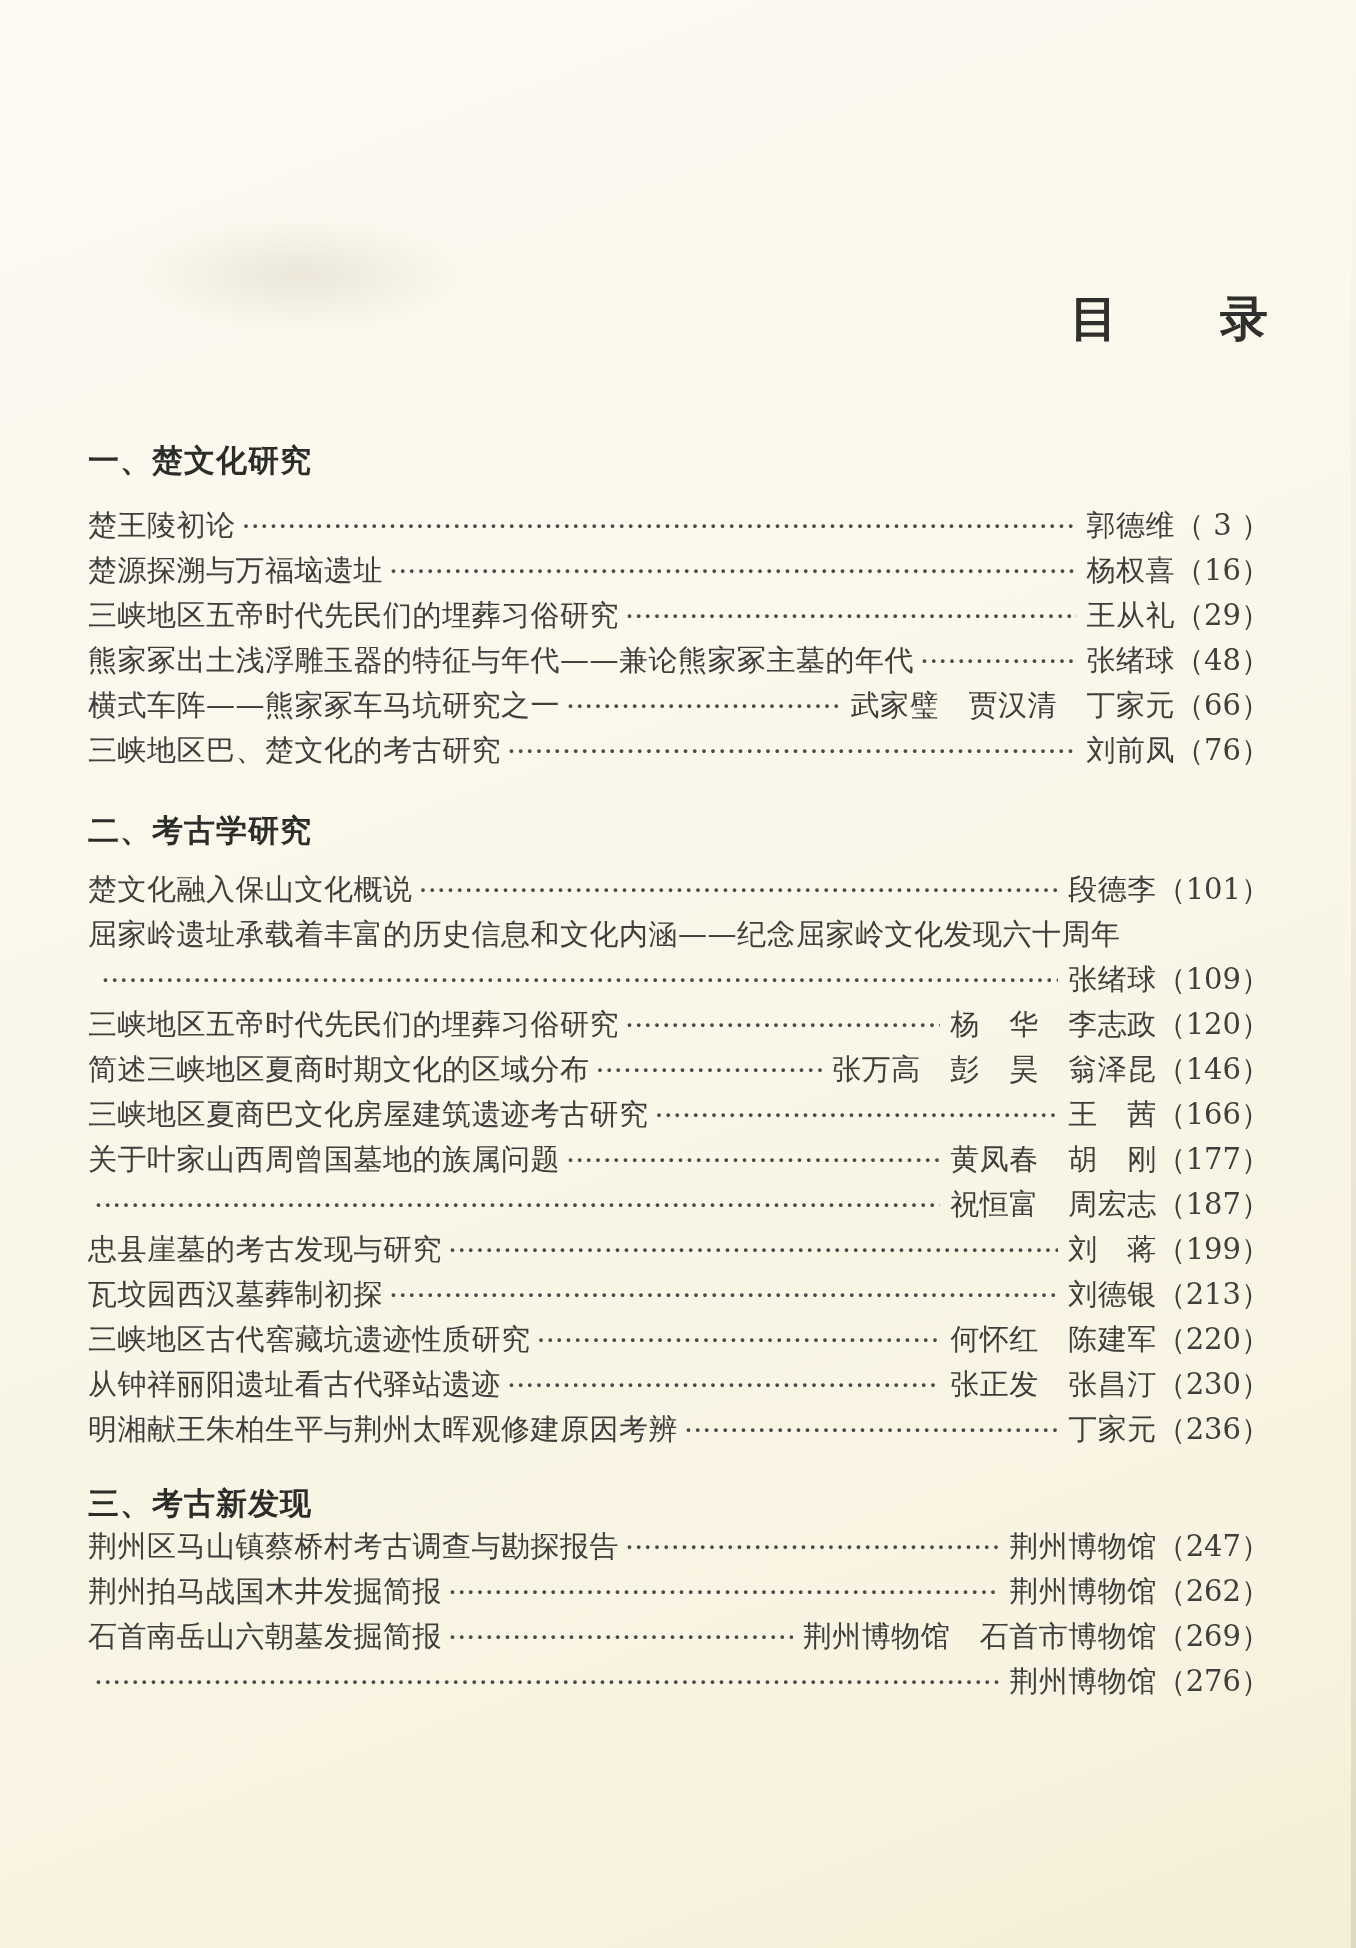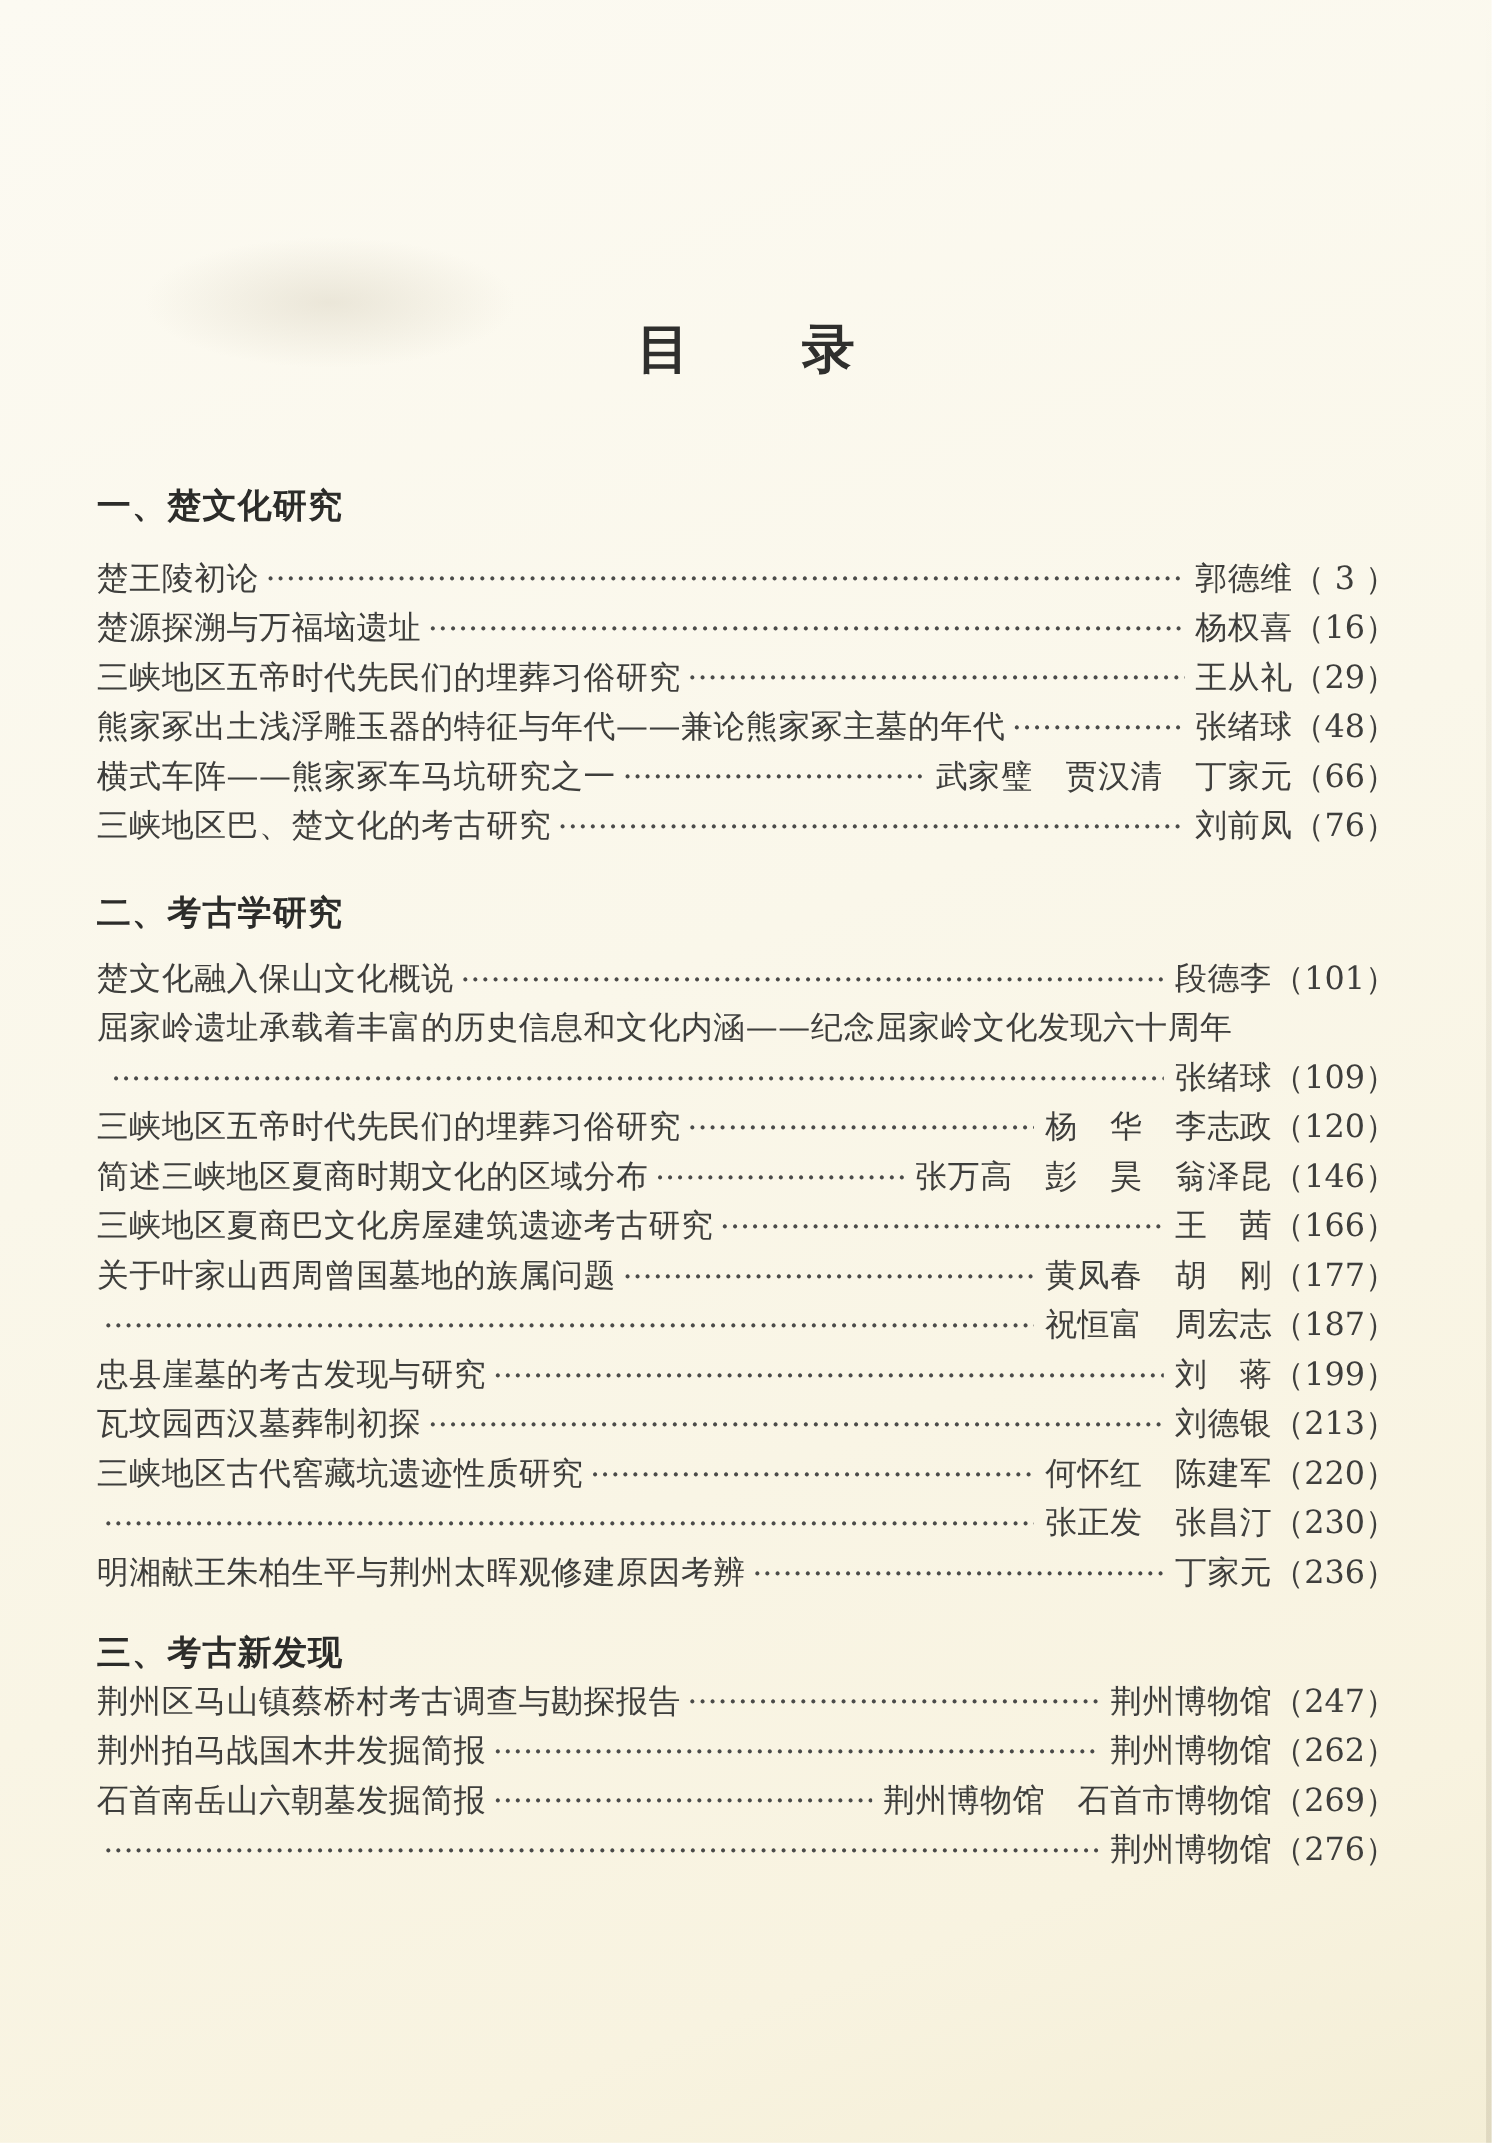--- a/index.html
+++ b/index.html
@@ -20,21 +20,21 @@
     pointer-events: none;
   }
   .edge {
     position: absolute; right: 0; top: 0; width: 5px; height: 100%;
     background: linear-gradient(180deg, rgba(150,140,115,0) 0%, rgba(150,140,115,0.10) 40%, rgba(150,140,115,0.22) 100%);
     pointer-events: none;
   }
   .title {
     margin: 0; padding-top: 291px;
     font-size: 48px; line-height: 54px; font-weight: 700;
-    text-align: center; color: #2f2f2d; letter-spacing: 2px;
+    text-align: right; color: #2f2f2d; letter-spacing: 2px;
   }
   .heading {
     margin: 0;
     font-family: "DejaVu Sans", "Liberation Sans", sans-serif;
     font-weight: 700; font-size: 31px; line-height: 42px;
     color: #2c2c2a; letter-spacing: 1px;
   }
   .sec1 .heading { margin-top: 94px; }
   .sec2 .heading { margin-top: 36px; }
   .sec3 .heading { margin-top: 30px; }
@@ -166,20 +166,21 @@
         <span class="a">刘德银</span>
         <span class="p">（213）</span>
       </div>
       <div class="toc-row">
         <span class="t">三峡地区古代窖藏坑遗迹性质研究</span>
         <span class="leader">····························································································································································································································</span>
         <span class="a">何怀红　陈建军</span>
         <span class="p">（220）</span>
       </div>
       <div class="toc-row">
+        <span class="t">从钟祥丽阳遗址看古代驿站遗迹</span>
         <span class="leader">····························································································································································································································</span>
         <span class="a">张正发　张昌汀</span>
         <span class="p">（230）</span>
       </div>
       <div class="toc-row">
         <span class="t">明湘献王朱柏生平与荆州太晖观修建原因考辨</span>
         <span class="leader">····························································································································································································································</span>
         <span class="a">丁家元</span>
         <span class="p">（236）</span>
       </div>

